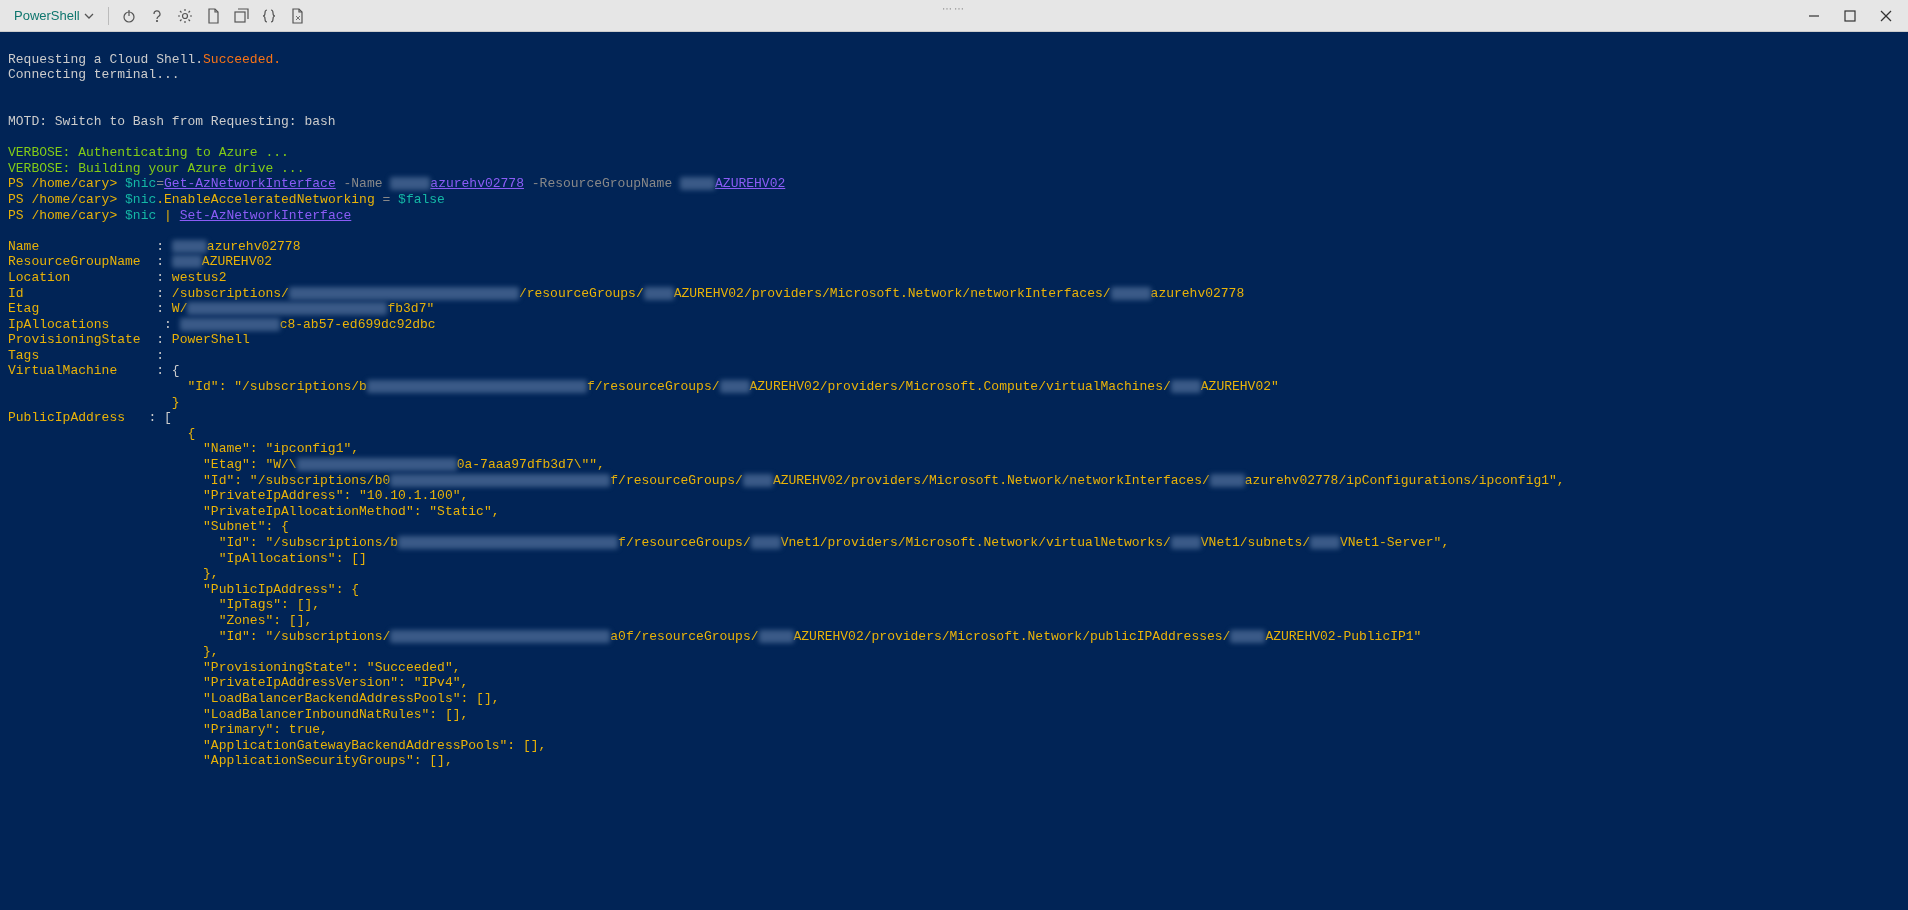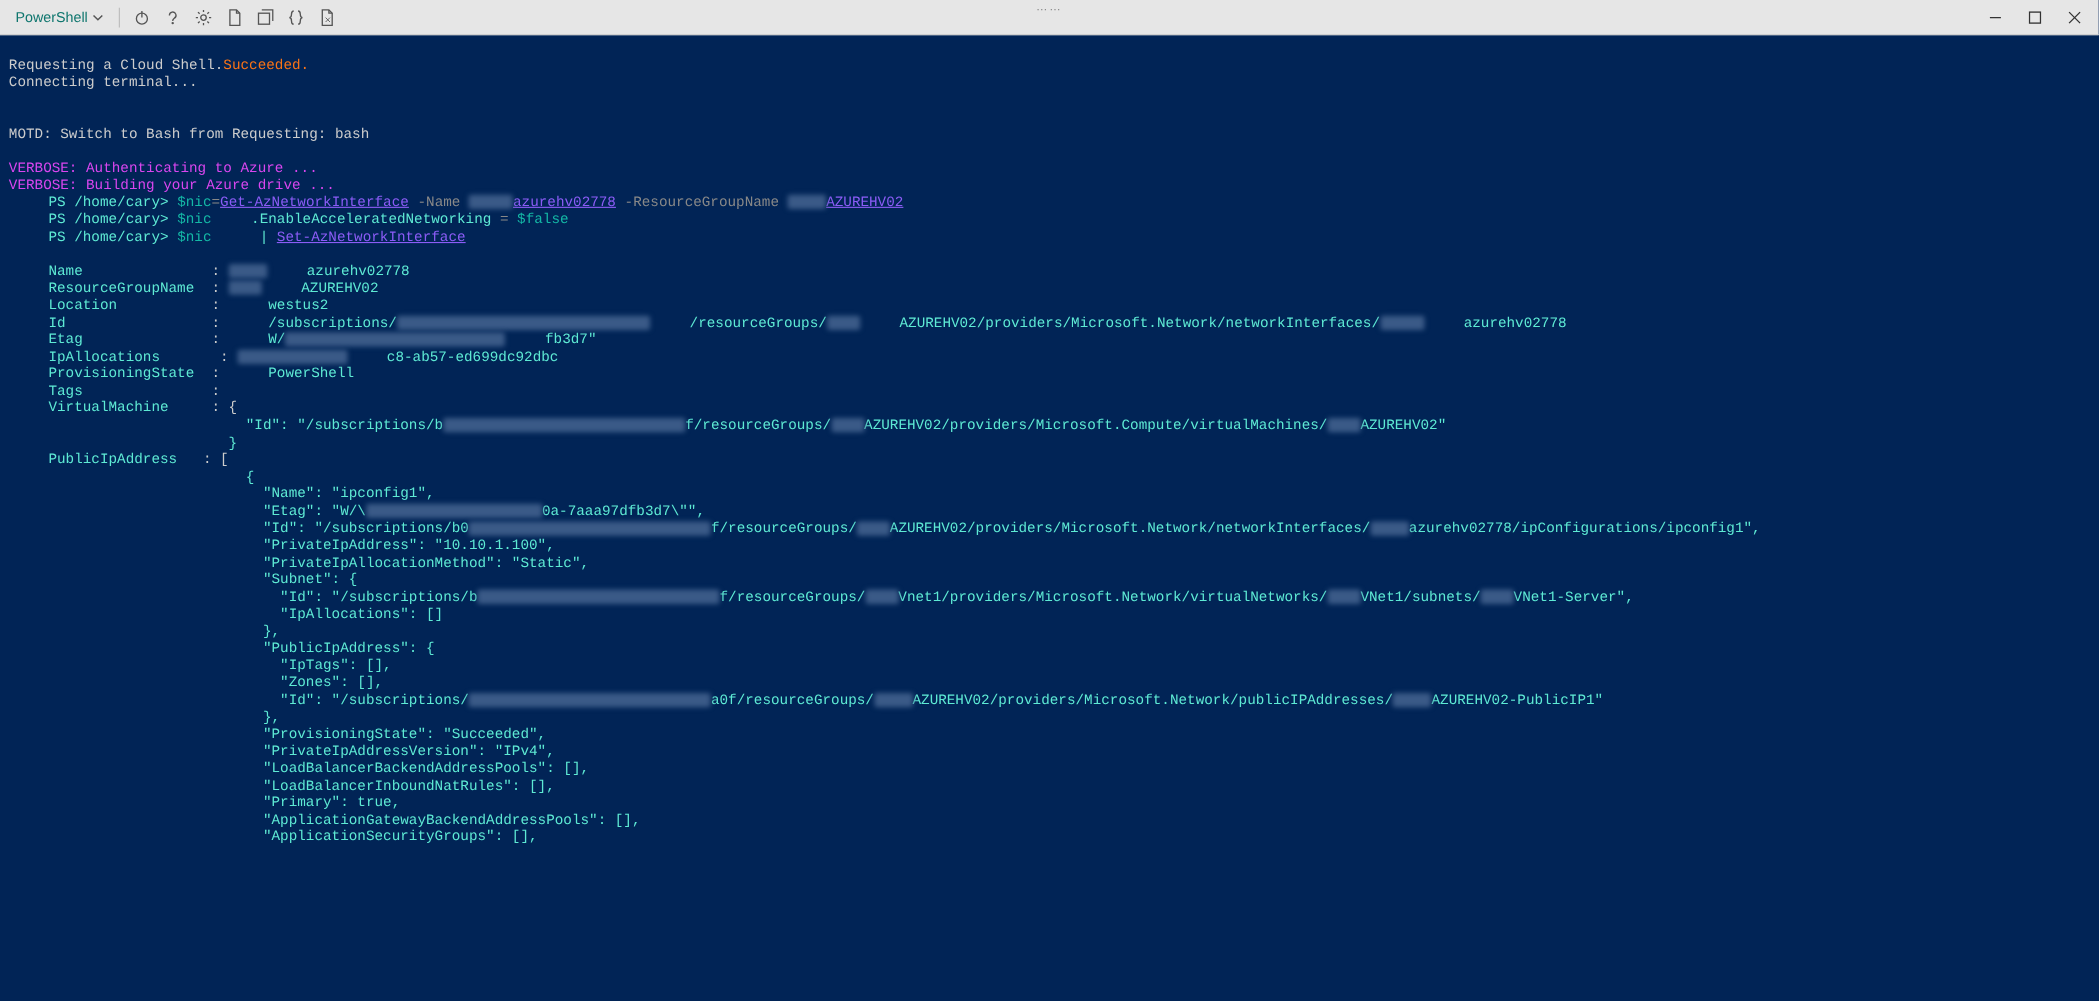--- a/index.html
+++ b/index.html
@@ -76,22 +76,22 @@
       color: #cccccc;
       font-family: Consolas, "Courier New", monospace;
       font-size: 13px;
       line-height: 1.2;
       padding: 4px 8px;
       height: calc(100% - 32px);
       white-space: pre;
       overflow: hidden;
     }
     .t-green { color: #f97316; }
-    .t-yellow { color: #d946ef; }
-    .t-white { color: #5eead4; margin-left: 36px; }
+    .t-yellow { color: #84cc16; }
+    .t-white { color: #eab308; }
     .t-gray { color: #888; }
     .t-cmd1 { color: #14b8a6; }
     .t-cmd2 { color: #8b5cf6; text-decoration: underline; }
     .redact {
       display: inline-block;
       vertical-align: -3px;
       height: 13px;
       background: #3a5a87;
       border-radius: 2px;
       filter: blur(2.5px);

